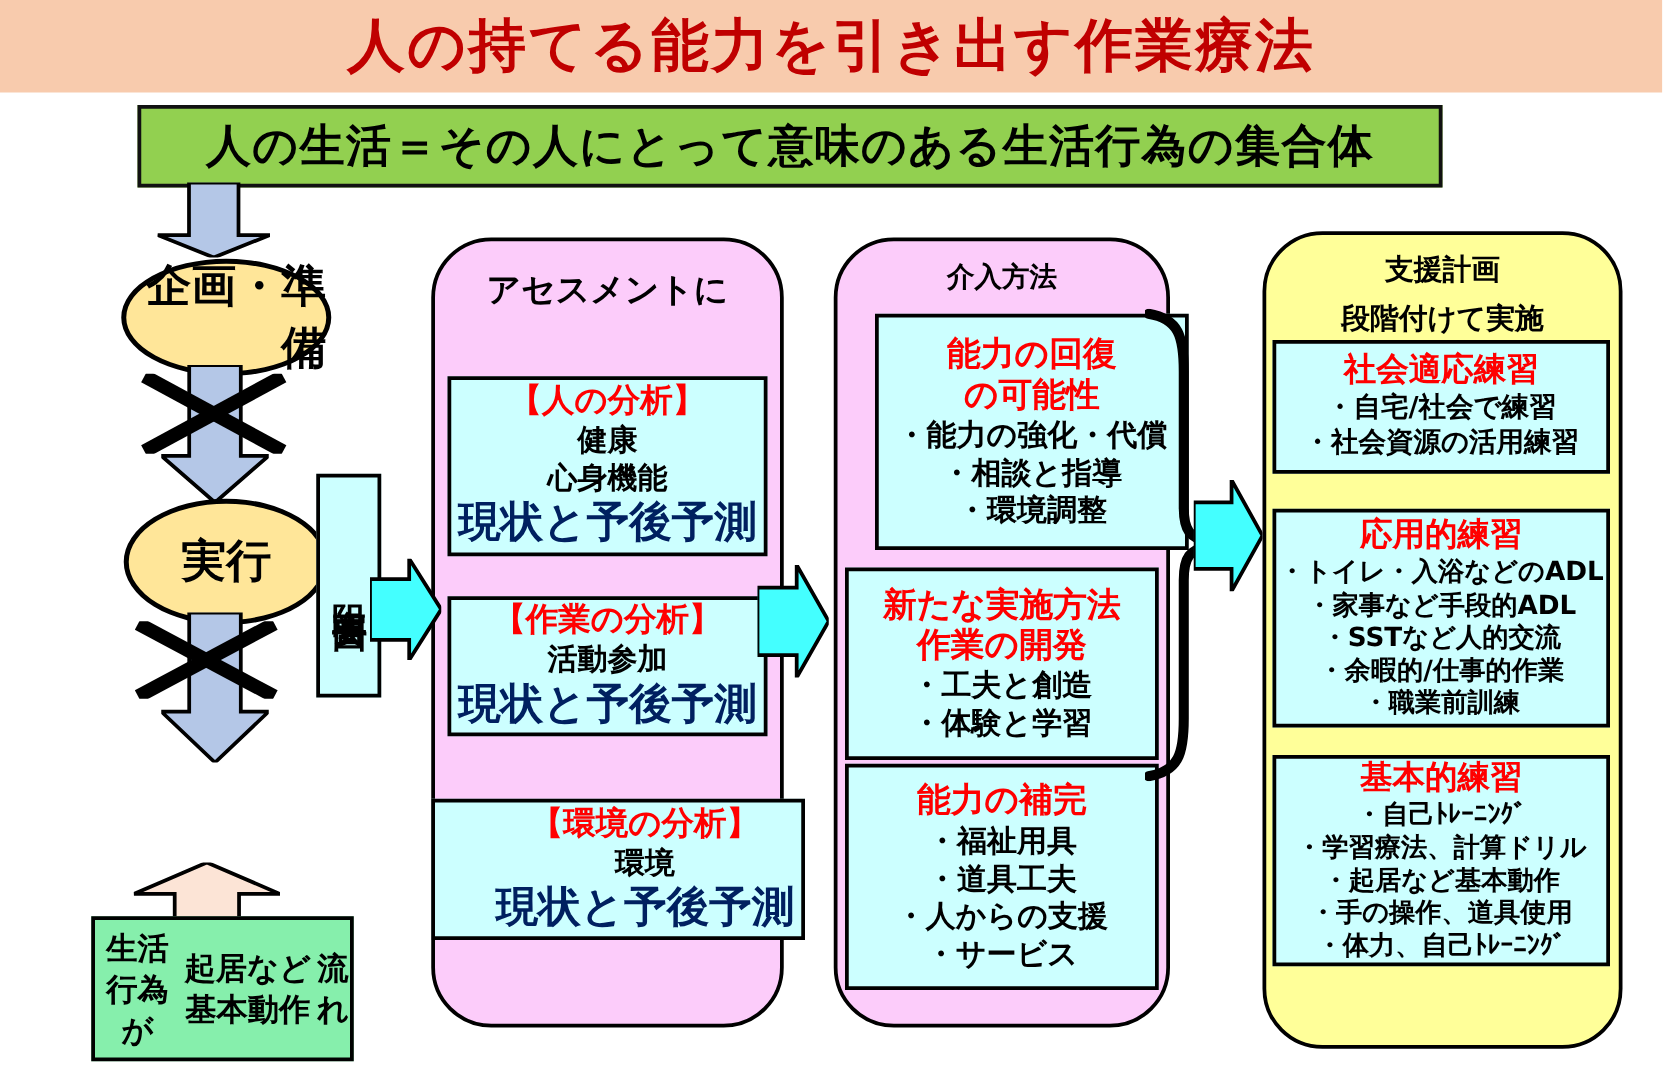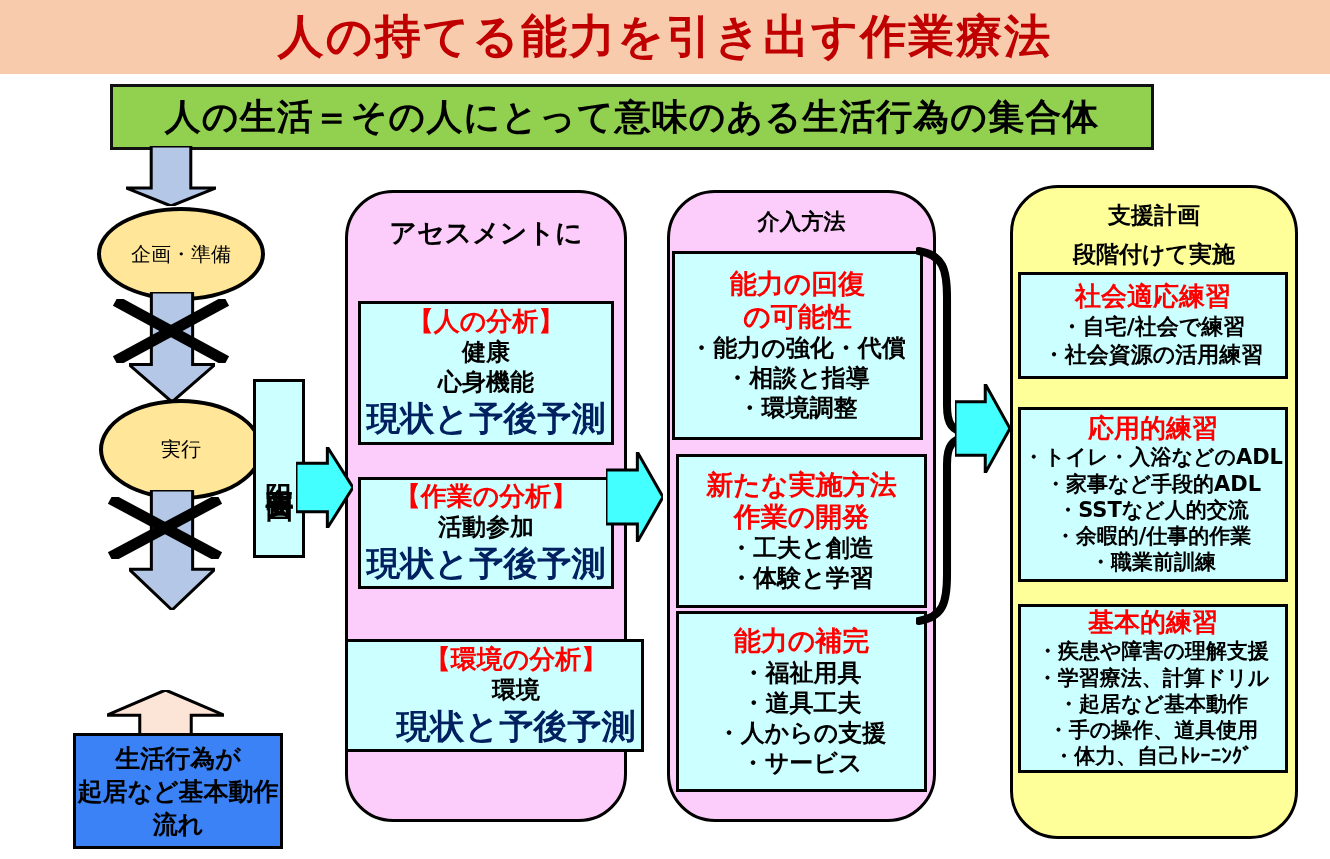--- a/index.html
+++ b/index.html
@@ -6,22 +6,22 @@
   body{font-family:"DejaVu Sans","Liberation Sans",sans-serif;}
   .stage{position:relative;width:1330px;height:859px;background:#fff;overflow:hidden;}
   .abs{position:absolute;}
   .banner{position:absolute;left:0;top:0;width:1330px;height:74px;background:#F8CBAD;
           display:flex;align-items:center;justify-content:center;}
   .banner-title{color:#C00000;font-size:46px;font-weight:bold;letter-spacing:2px;}
   .green-bar{position:absolute;left:110px;top:84px;width:1038px;height:60px;background:#92D050;
              border:3px solid #111;display:flex;align-items:center;justify-content:center;}
   .green-bar span{color:#000;font-size:36px;font-weight:bold;letter-spacing:1px;}
   .oval{position:absolute;background:#FFE699;border:4px solid #000;border-radius:50%;
-        display:flex;align-items:center;justify-content:center;font-weight:normal;font-size:20px;color:#000;}
-  .peach-box{position:absolute;background:#3b82f6;border:3px solid #000;display:flex;flex-direction:column;
+        display:flex;align-items:center;justify-content:center;font-weight:bold;font-size:36px;color:#000;text-align:right;}
+  .peach-box{position:absolute;background:#86efac;border:3px solid #000;display:flex;flex-direction:row;
              align-items:center;justify-content:center;font-weight:bold;font-size:25px;line-height:1.32;color:#000;text-align:center;}
   .blocker{position:absolute;background:#CCFFFF;border:3px solid #000;display:flex;align-items:center;justify-content:center;
            writing-mode:vertical-rl;text-orientation:upright;font-weight:bold;font-size:28px;color:#000;letter-spacing:4px;}
   .panel{position:absolute;border:3px solid #000;border-radius:48px;}
   .panel.pink{background:#FCCCFA;}
   .panel.yellow{background:#FFFF99;}
   .panel-heading{text-align:center;font-weight:bold;color:#000;}
   .cyanbox{position:absolute;background:#CCFFFF;border:3px solid #000;display:flex;flex-direction:column;
            justify-content:center;align-items:center;text-align:center;color:#000;}
   .red-title{color:#FF0000;font-weight:bold;font-size:26px;line-height:1.2;}
@@ -100,21 +100,21 @@
   </div>
   <div class="cyanbox" style="left:345px;top:639px;width:250px;height:107px;padding-left:43px;">
     <div class="red-title">【環境の分析】</div>
     <div class="item24">環境</div>
     <div class="navy">現状と予後予測</div>
   </div>
 
   <div class="panel pink" style="left:667px;top:190px;width:263px;height:626px;">
     <div class="panel-heading" style="padding-top:14px;font-size:22px;">介入方法</div>
   </div>
-  <div class="cyanbox" style="left:672px;top:251px;width:245px;height:183px;">
+  <div class="cyanbox" style="left:700px;top:251px;width:245px;height:183px;">
     <div class="red-title lg">能力の回復</div>
     <div class="red-title lg">の可能性</div>
     <div class="item24">・能力の強化・代償</div>
     <div class="item24">・相談と指導</div>
     <div class="item24">・環境調整</div>
   </div>
   <div class="cyanbox" style="left:676px;top:454px;width:245px;height:148px;">
     <div class="red-title lg">新たな実施方法</div>
     <div class="red-title lg">作業の開発</div>
     <div class="item24">・工夫と創造</div>
@@ -140,21 +140,21 @@
   <div class="cyanbox" style="left:1018px;top:407px;width:264px;height:169px;">
     <div class="red-title">応用的練習</div>
     <div class="item21">・トイレ・入浴などのADL</div>
     <div class="item21">・家事など手段的ADL</div>
     <div class="item21">・SSTなど人的交流</div>
     <div class="item21">・余暇的/仕事的作業</div>
     <div class="item21">・職業前訓練</div>
   </div>
   <div class="cyanbox" style="left:1018px;top:604px;width:264px;height:163px;">
     <div class="red-title">基本的練習</div>
-    <div class="item21">・疾患や障害の理解支援</div>
+    <div class="item21">・自己ﾄﾚｰﾆﾝｸﾞ</div>
     <div class="item21">・学習療法、計算ドリル</div>
     <div class="item21">・起居など基本動作</div>
     <div class="item21">・手の操作、道具使用</div>
     <div class="item21">・体力、自己ﾄﾚｰﾆﾝｸﾞ</div>
   </div>
 
   <svg class="abs" style="left:296px;top:447px;" width="57" height="81" viewBox="0 0 100 100" preserveAspectRatio="none">
     <polygon points="0,20 55,20 55,0 100,50 55,100 55,80 0,80" fill="#44FFFF" stroke="#000" stroke-width="3" vector-effect="non-scaling-stroke"></polygon>
   </svg>
 

